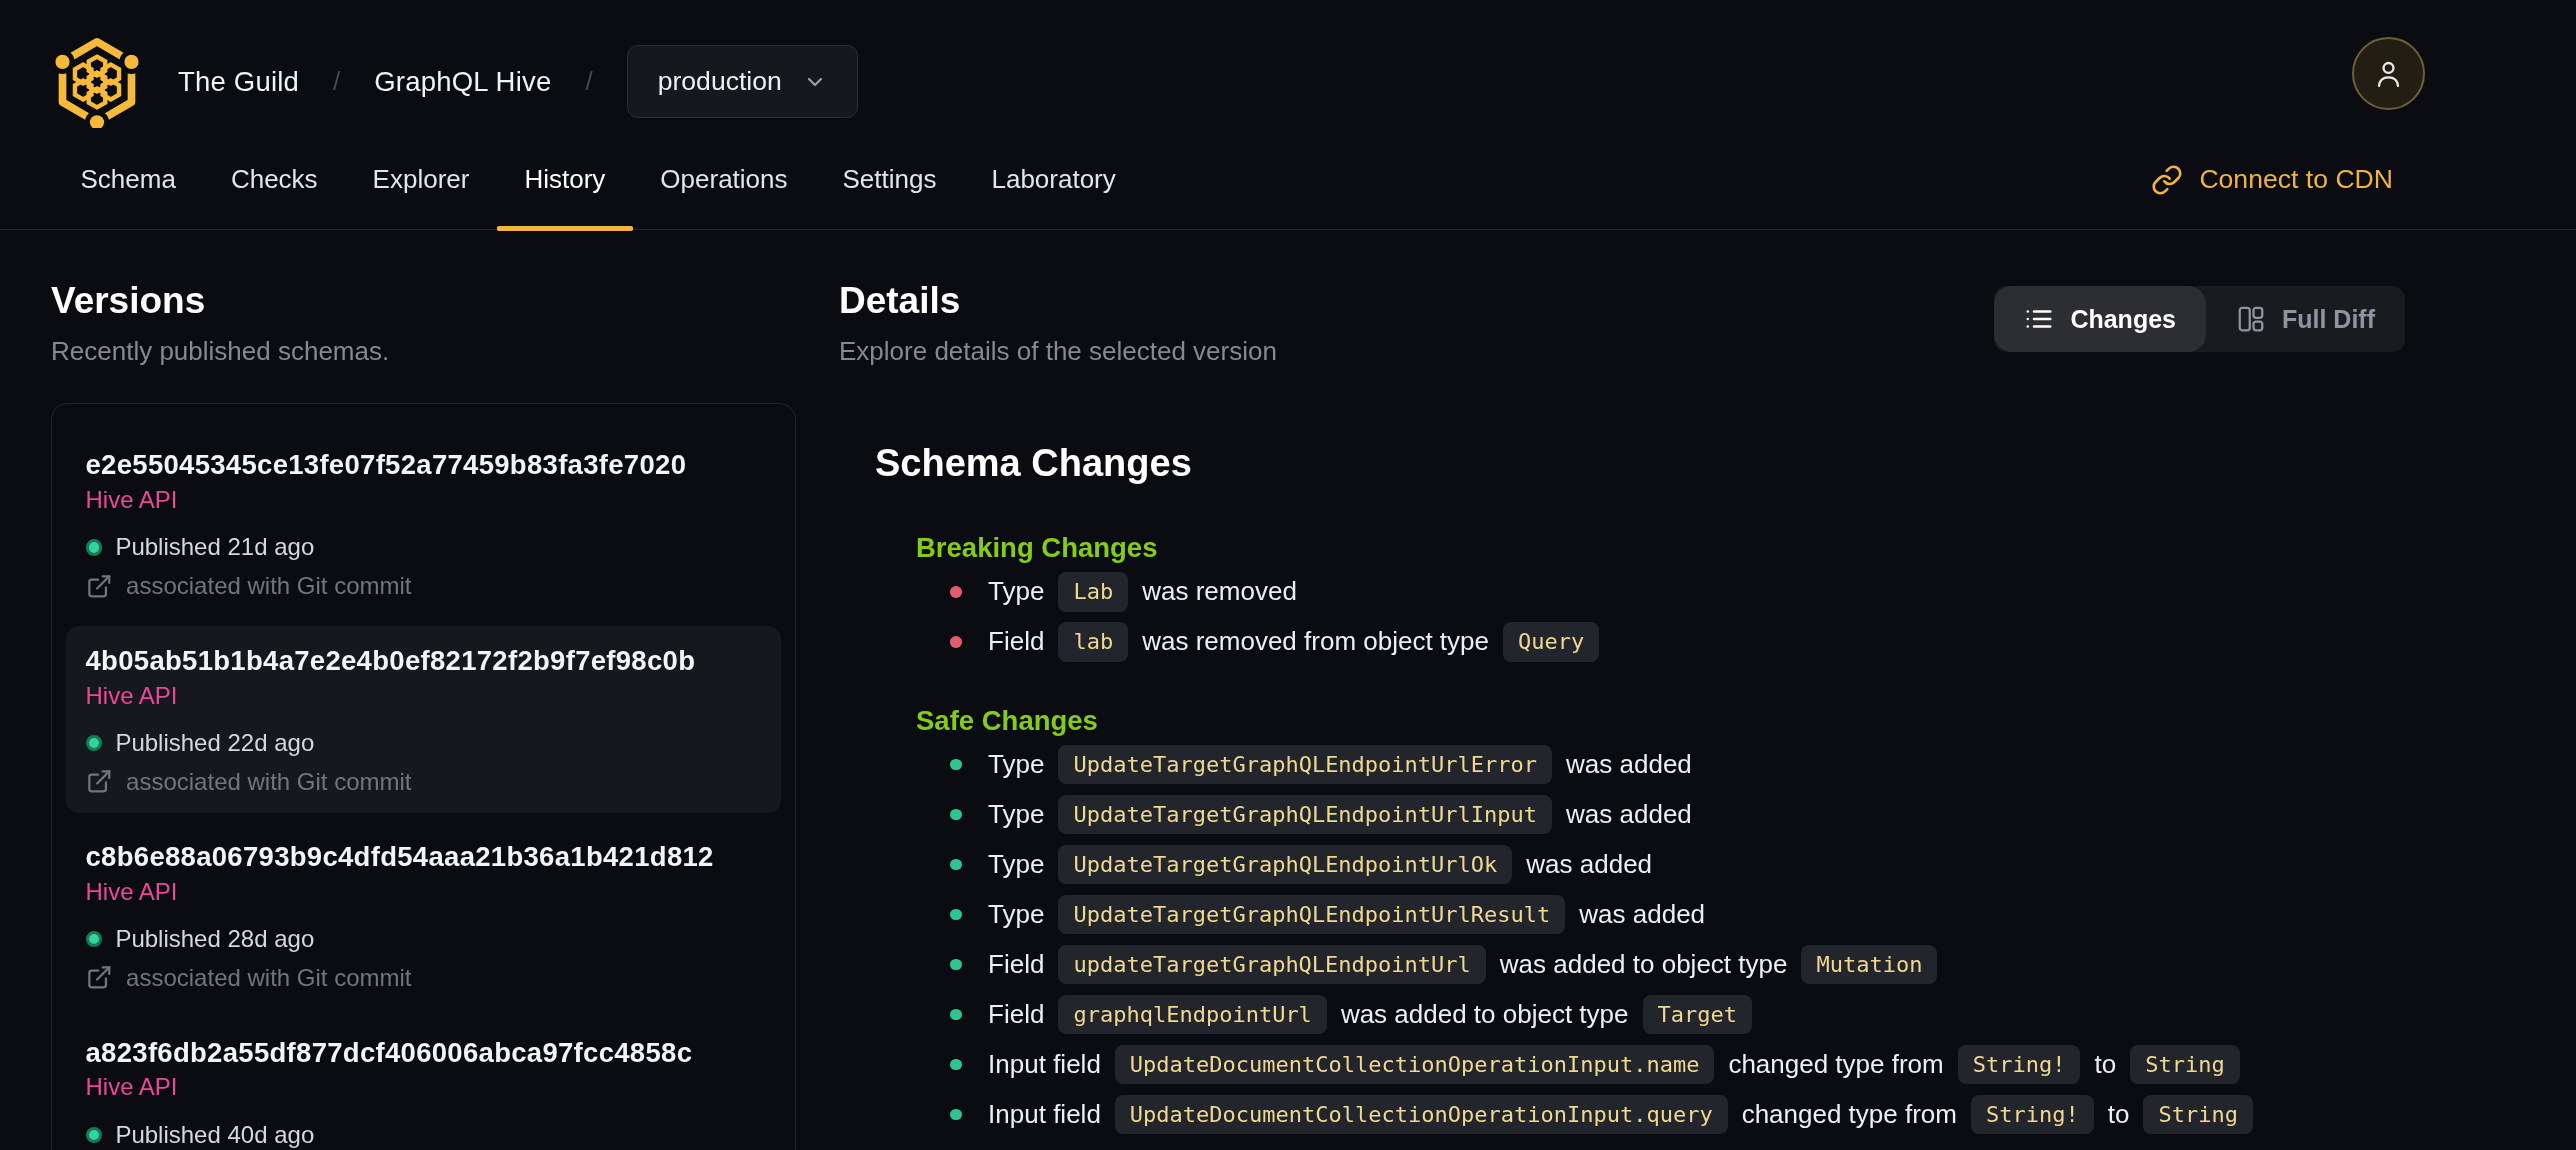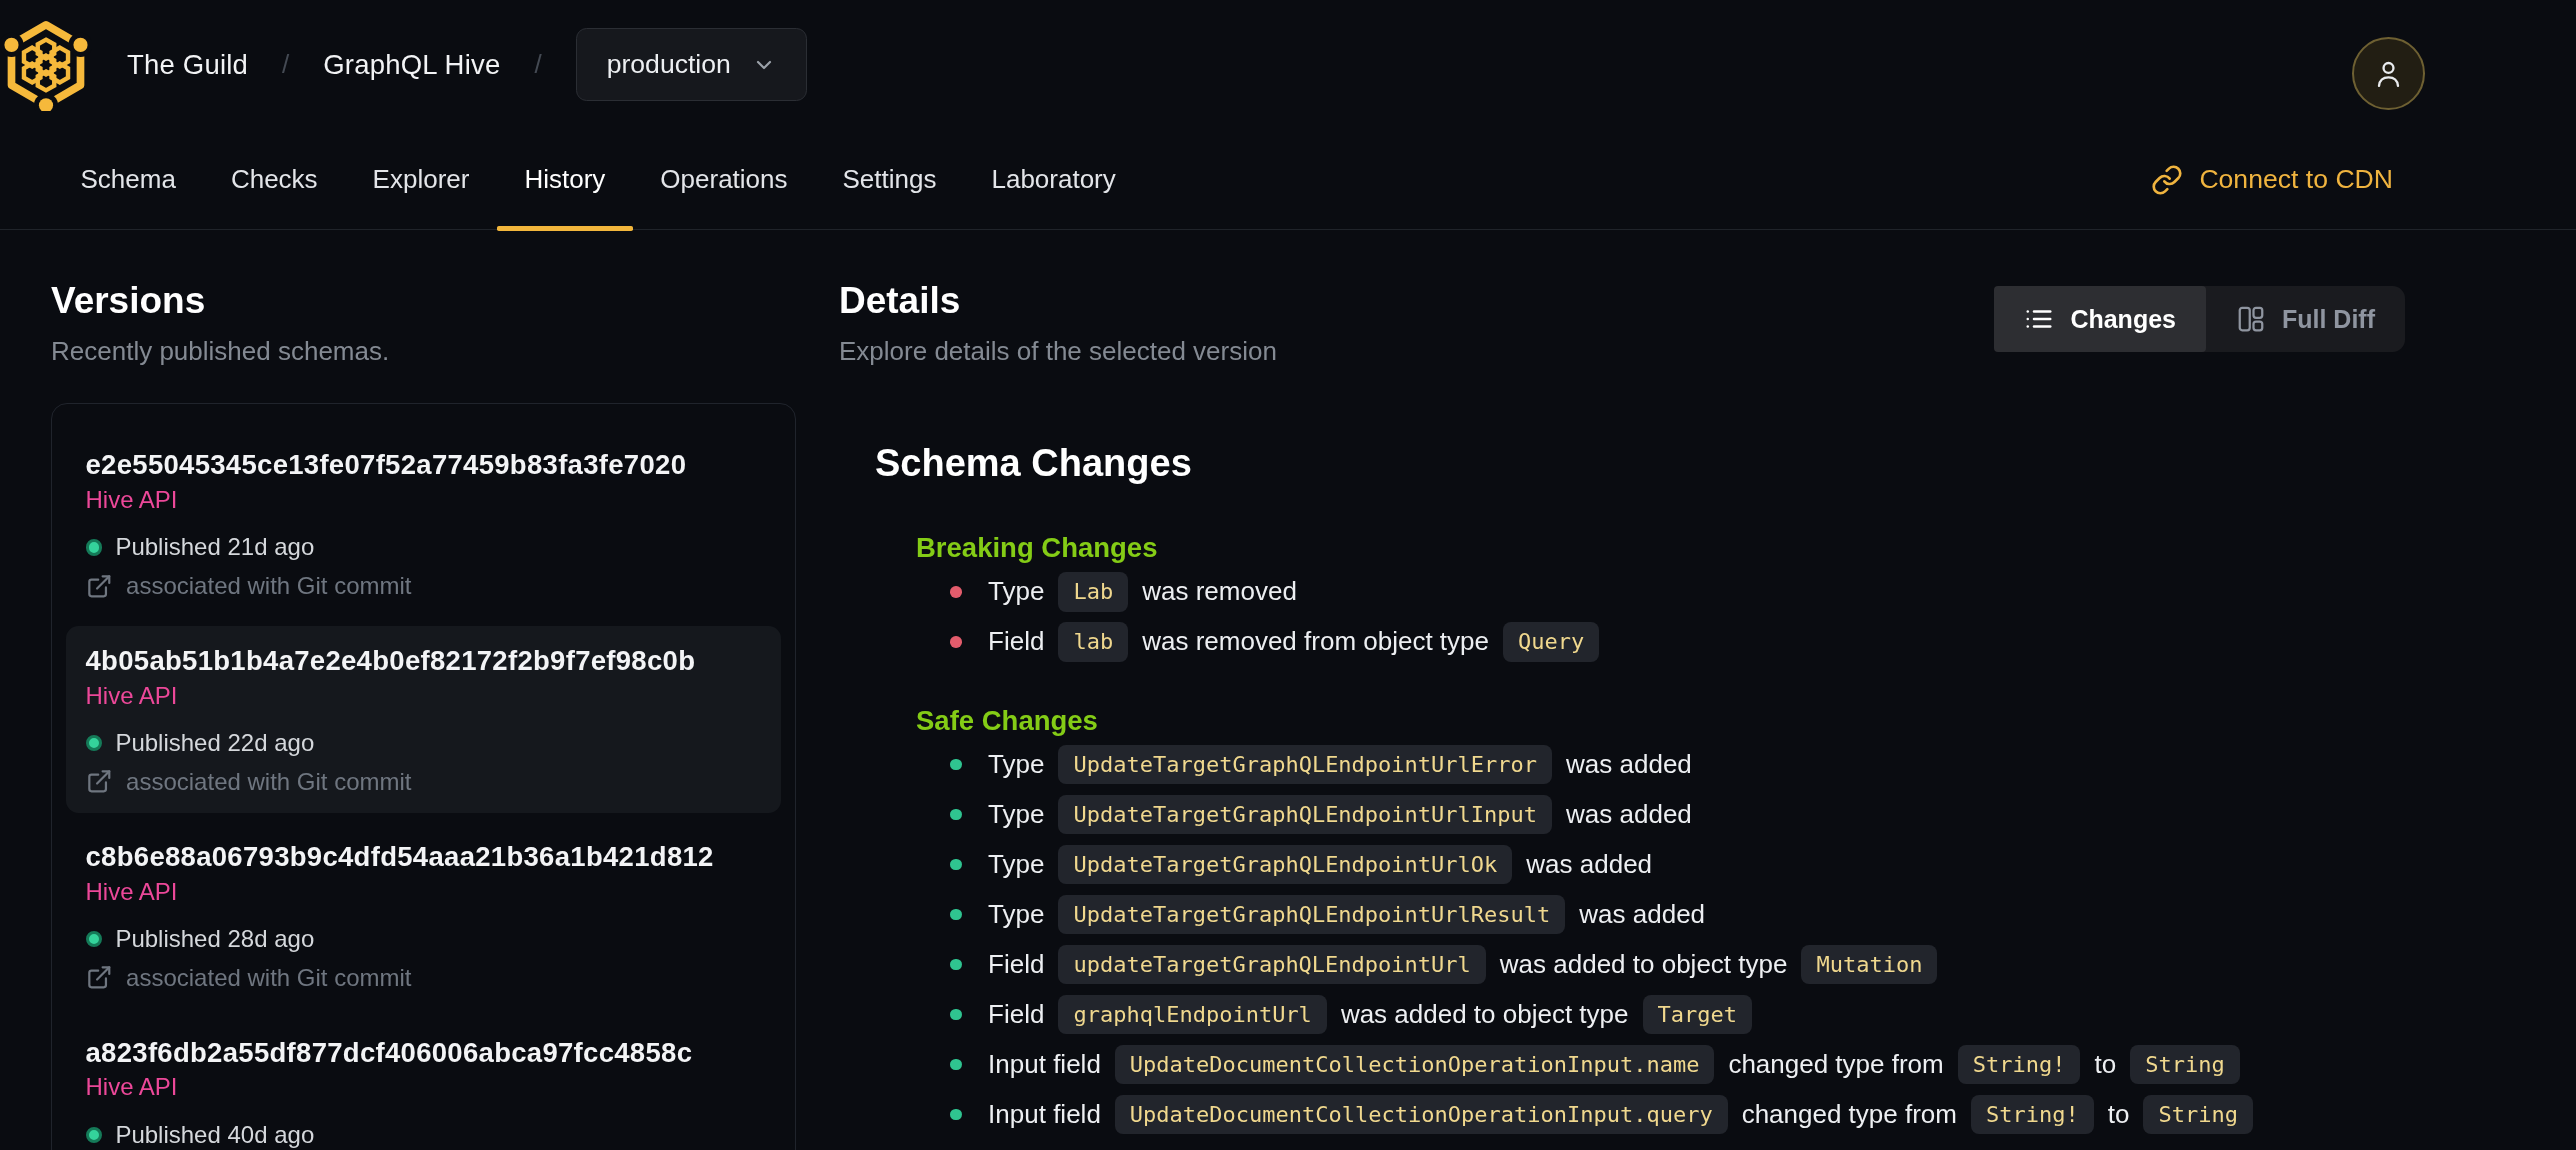--- a/index.html
+++ b/index.html
@@ -4,21 +4,21 @@
 <style>
   html,body{margin:0;padding:0;background:#0a0c11;}
   body{
     position:relative;width:2576px;height:1151px;overflow:hidden;
     font-family:"Liberation Sans",sans-serif;color:#fff;
     -webkit-font-smoothing:antialiased;
   }
   svg{display:block}
 
   
-  .header{position:absolute;top:0;left:0;width:100%;height:129px;display:flex;align-items:center;box-sizing:border-box;}
+  .header{position:absolute;top:17px;left:0;width:100%;height:129px;display:flex;align-items:center;padding-left:51px;box-sizing:border-box;}
   .logo{width:92px;height:92px;flex:none;cursor:pointer}
   .crumbs{display:flex;align-items:center;margin-left:35px;font-size:27.5px;}
   .crumb{color:#f2f3f5;font-weight:500;letter-spacing:0.2px;cursor:pointer}
   .crumb-sep{color:#444a53;margin:0 34px;font-size:26px;}
   .target-btn{height:71px;padding:0 30px;background:#16181d;border:1.8px solid #2b2e34;border-radius:10.6px;display:flex;align-items:center;gap:21px;font-size:26.6px;color:#edeff2;cursor:pointer;}
   .target-btn .chev{width:24px;height:24px}
   .avatar{position:absolute;top:37px;right:151px;width:69px;height:69px;border-radius:50%;background:#221e13;border:2.7px solid #6e6032;display:flex;align-items:center;justify-content:center;cursor:pointer;}
   .avatar svg{width:35px;height:35px}
 
   
@@ -40,21 +40,21 @@
   .v-hash{font-size:27.5px;font-weight:600;color:#f3f4f6;line-height:34px;letter-spacing:0.3px;white-space:nowrap;}
   .v-service{font-size:24px;color:#ec4899;margin-top:3.5px;line-height:28px;}
   .v-pub{margin-top:19.5px;display:flex;align-items:center;gap:13.3px;font-size:24px;color:#d5d8dc;line-height:28px;}
   .v-dot{width:10.6px;height:10.6px;border-radius:50%;background:#34d39b;border:3.5px solid #157a58;flex:none;}
   .v-git{margin-top:10.6px;display:flex;align-items:center;gap:14px;font-size:24px;color:#6f7680;line-height:28px;}
   .v-git svg{width:26.6px;height:26.6px;flex:none}
 
   
   .details-panel{position:absolute;left:839px;top:279px;right:171px;height:871px;}
   .view-toggle{position:absolute;top:7px;right:0;height:66px;background:#1a1b1f;border-radius:12.4px;display:flex;align-items:stretch;}
-  .toggle-option{display:flex;align-items:center;gap:16px;padding:0 30px;font-size:25px;font-weight:600;color:#8f95a0;cursor:pointer;border-radius:4px;}
+  .toggle-option{display:flex;align-items:center;gap:16px;padding:0 30px;font-size:25px;font-weight:600;color:#8f95a0;cursor:pointer;border-radius:18px;}
   .toggle-option.active{background:#2d2e32;color:#fff;}
   .toggle-option svg{width:30px;height:30px}
 
   .schema-section{position:absolute;left:36px;top:164px;right:0;}
   .schema-title{font-size:38px;line-height:41px;font-weight:700;margin:0;color:#fff;}
   .change-group{margin-left:41px;}
   .change-group.breaking{margin-top:46px;}
   .change-group.safe{margin-top:36px;}
   .group-title{font-size:27.5px;line-height:35px;font-weight:600;margin:0;color:#84cc16;}
   .change-list{list-style:none;margin:1.8px 0 0 34px;padding:0;}

